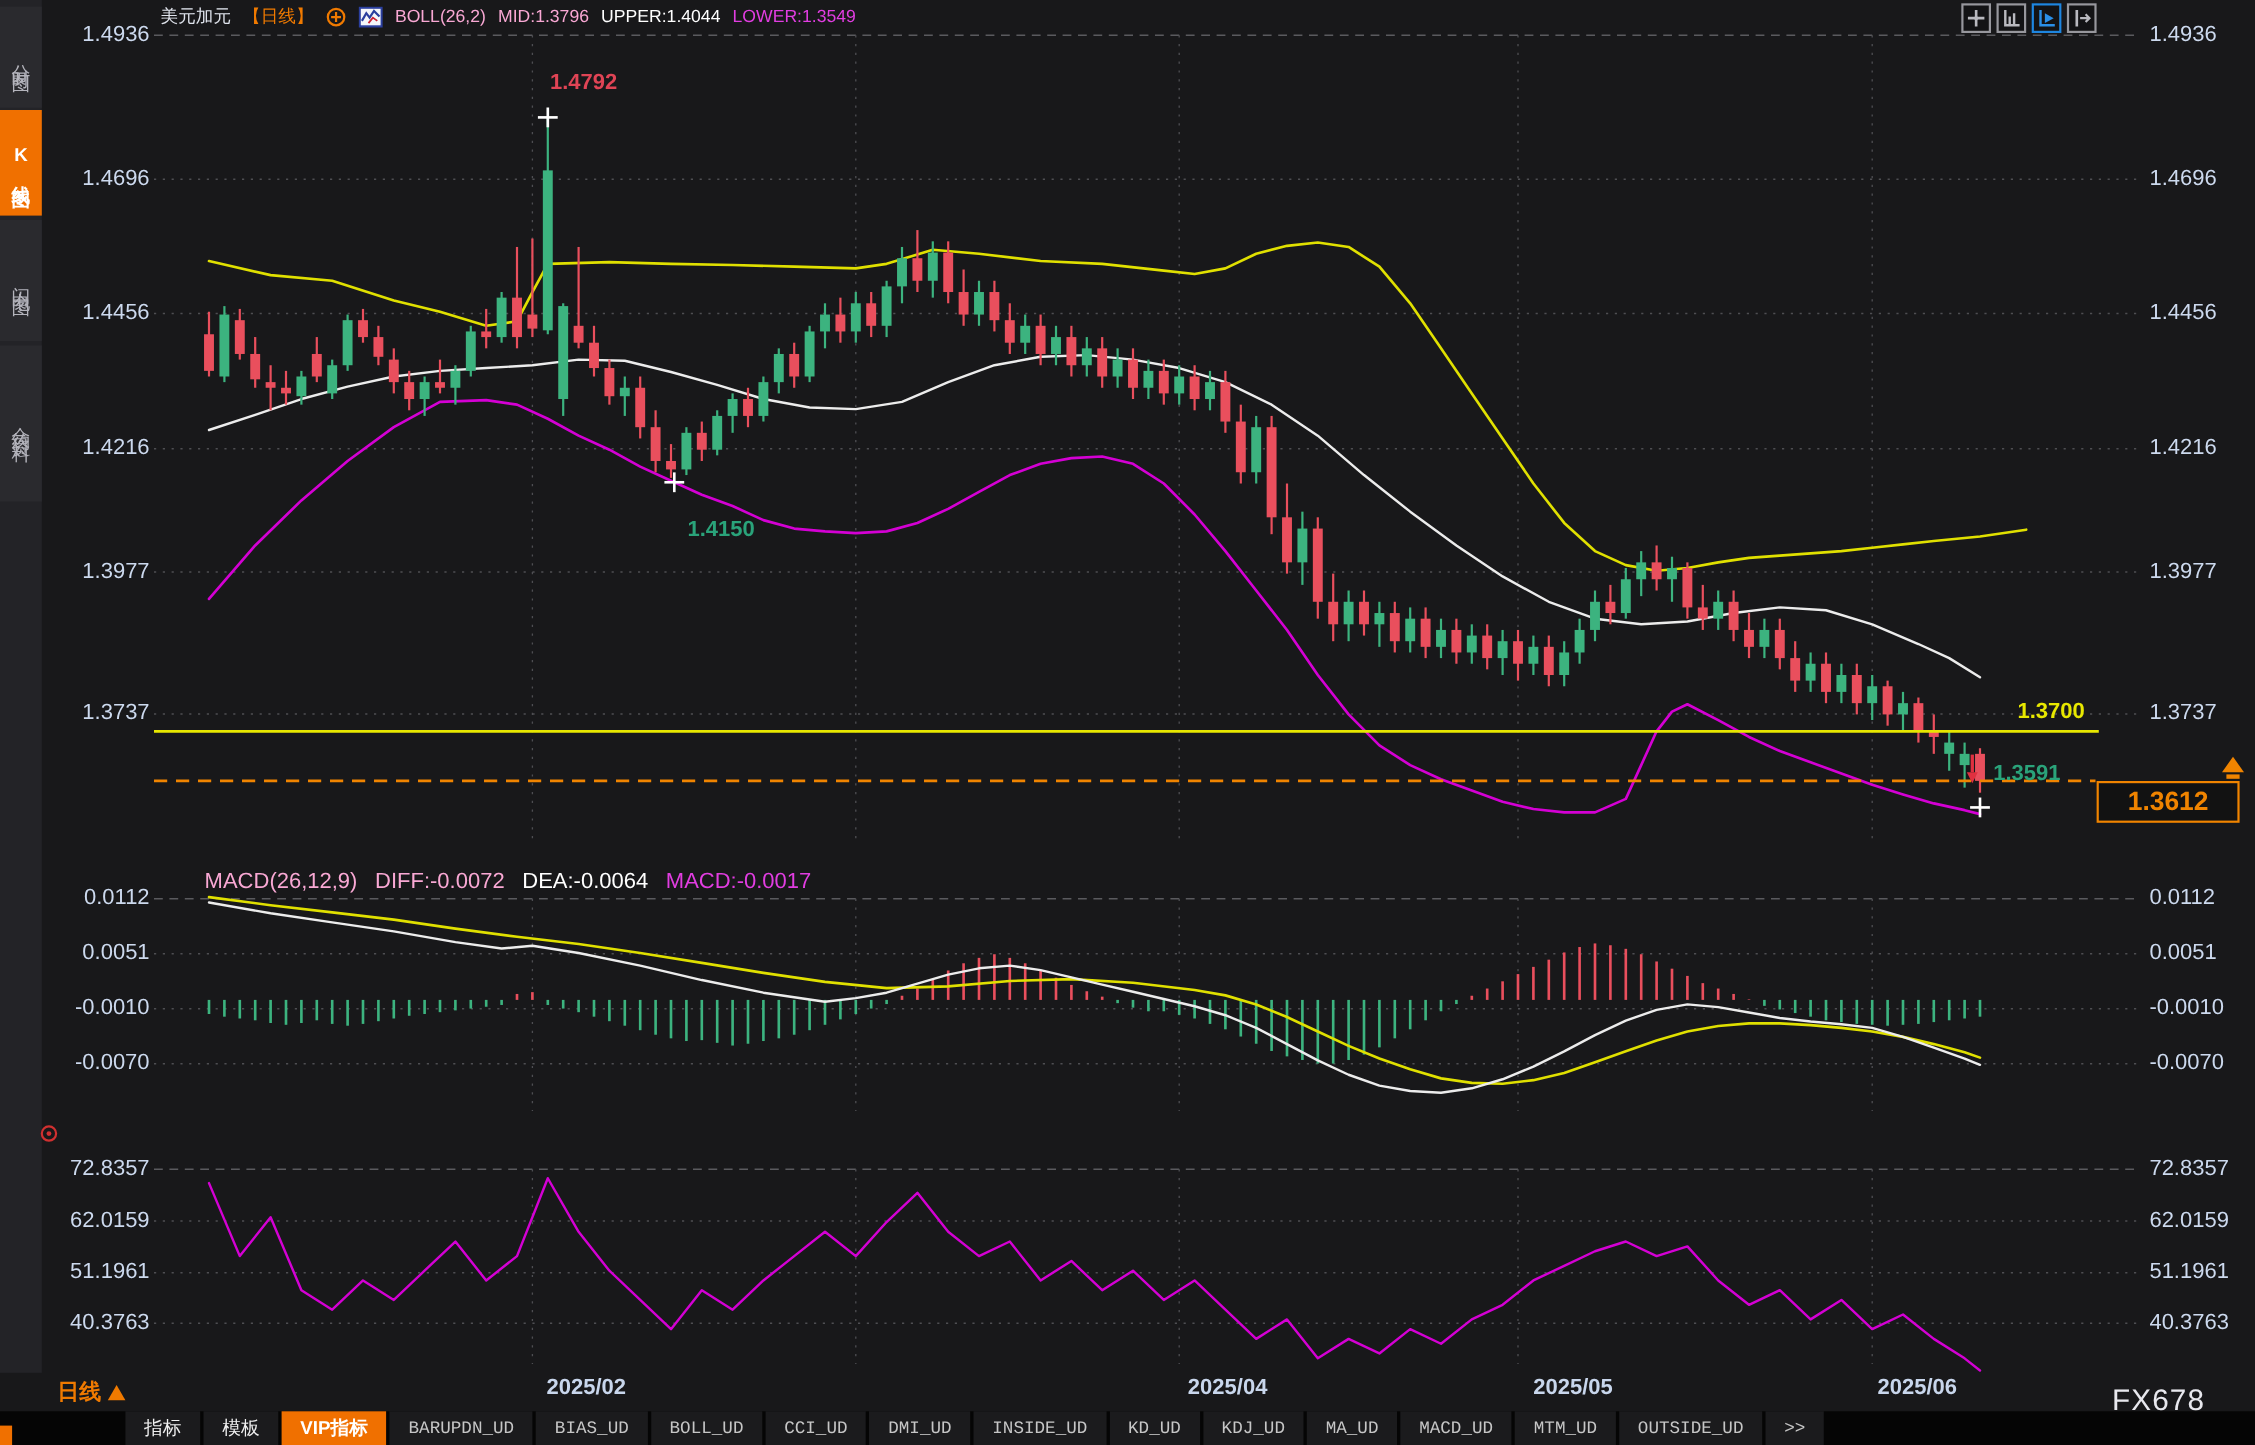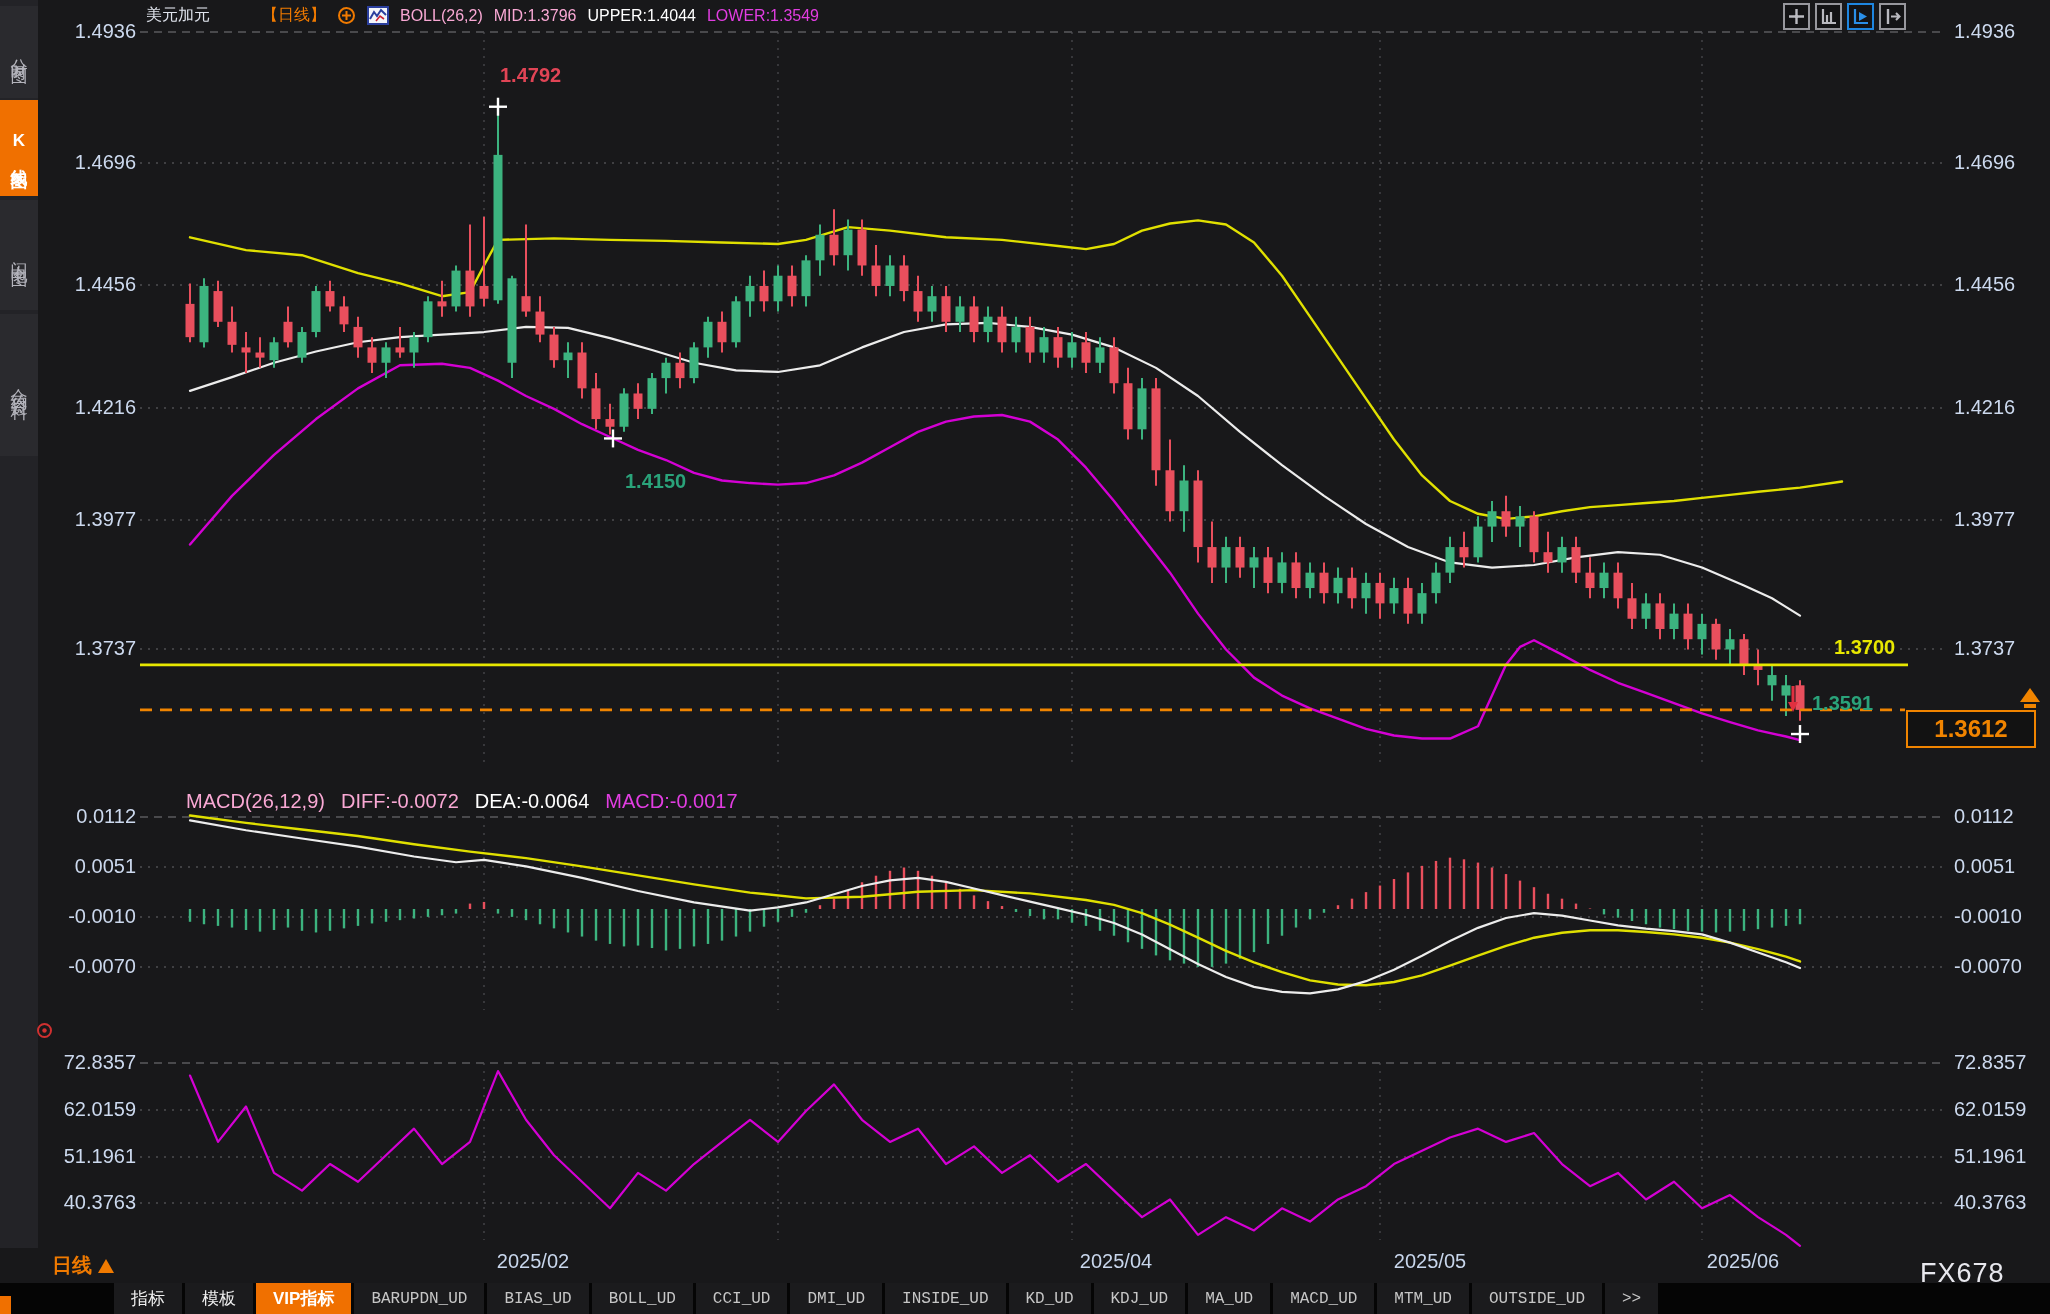--- a/index.html
+++ b/index.html
@@ -8,21 +8,21 @@
   
   .sidebar{position:absolute;left:0;top:0;width:38px;height:1248px;background:#232327;}
   .side-item{position:absolute;left:0;width:38px;display:flex;align-items:center;justify-content:center;
              writing-mode:vertical-rl;text-orientation:upright;font-size:17px;letter-spacing:5px;
              color:#b4b4bc;background:#2a2a2e;cursor:pointer;}
   .side-item.active{background:#f07000;color:#fff;font-weight:bold;}
   
   .main-header{position:absolute;left:146px;top:5px;display:flex;align-items:center;gap:11px;
                font-size:16px;white-space:nowrap;}
   .hdr-symbol{color:#dfe3ec;}
-  .hdr-period{color:#f07a00;margin-left:41px;}
+  .hdr-period{color:#f07a00;}
   .hdr-white{color:#f9a8d4;}
   .hdr-yellow{color:#ffffff;}
   .hdr-magenta{color:#e13de1;}
   
   .toolbar{position:absolute;left:1783px;top:3px;display:flex;gap:5px;}
   .tool-btn{width:27px;height:27px;border:2px solid #97979d;background:#131315;display:flex;
             align-items:center;justify-content:center;box-sizing:border-box;cursor:pointer;}
   .tool-btn.active{border-color:#1e86e0;}
   
   .axis-label{position:absolute;font-size:20px;color:#ccd9ee;white-space:nowrap;}
@@ -36,21 +36,21 @@
   .anno.teal{color:#2aa37a;}
   .anno.yellow{color:#e7e700;}
   .last-price-box{position:absolute;left:1906px;top:710px;width:130px;height:38px;border:2px solid #f08400;
                   background:#121212;color:#f08400;font-size:24px;font-weight:bold;display:flex;
                   align-items:center;justify-content:center;box-sizing:border-box;}
   
   .period-label{position:absolute;left:52px;top:1252px;color:#f07a00;font-size:20px;font-weight:bold;
                 display:flex;align-items:center;gap:6px;cursor:pointer;}
   .period-tri{width:0;height:0;border-left:8px solid transparent;border-right:8px solid transparent;
               border-bottom:14px solid #f07a00;}
-  .date-label{position:absolute;top:1250px;font-size:20px;font-weight:normal;color:#c8d6ec;transform:translateX(-50%);}
+  .date-label{position:absolute;top:1250px;font-size:20px;font-weight:bold;color:#c8d6ec;transform:translateX(-50%);}
   
   .tabbar{position:absolute;left:0;top:1283px;width:2050px;height:31px;background:#050505;display:flex;
           align-items:stretch;padding-left:114px;box-sizing:border-box;}
   .tab{display:flex;align-items:center;justify-content:center;padding:0 17px;margin-right:3px;
        background:#1b1b1d;color:#c6c6c6;font-size:16px;font-family:"Liberation Mono","DejaVu Sans Mono",monospace;
        cursor:pointer;white-space:nowrap;}
   .tab.cn{font-family:"Liberation Sans","DejaVu Sans",sans-serif;color:#f0f0f0;font-size:17px;}
   .tab.active{background:#f07000;color:#fff;font-weight:bold;}
   .watermark{position:absolute;left:1920px;top:1258px;font-size:27px;color:#e8e8ee;letter-spacing:1px;}
   .corner-square{position:absolute;left:0;top:1296px;width:11px;height:18px;background:#f07000;}

